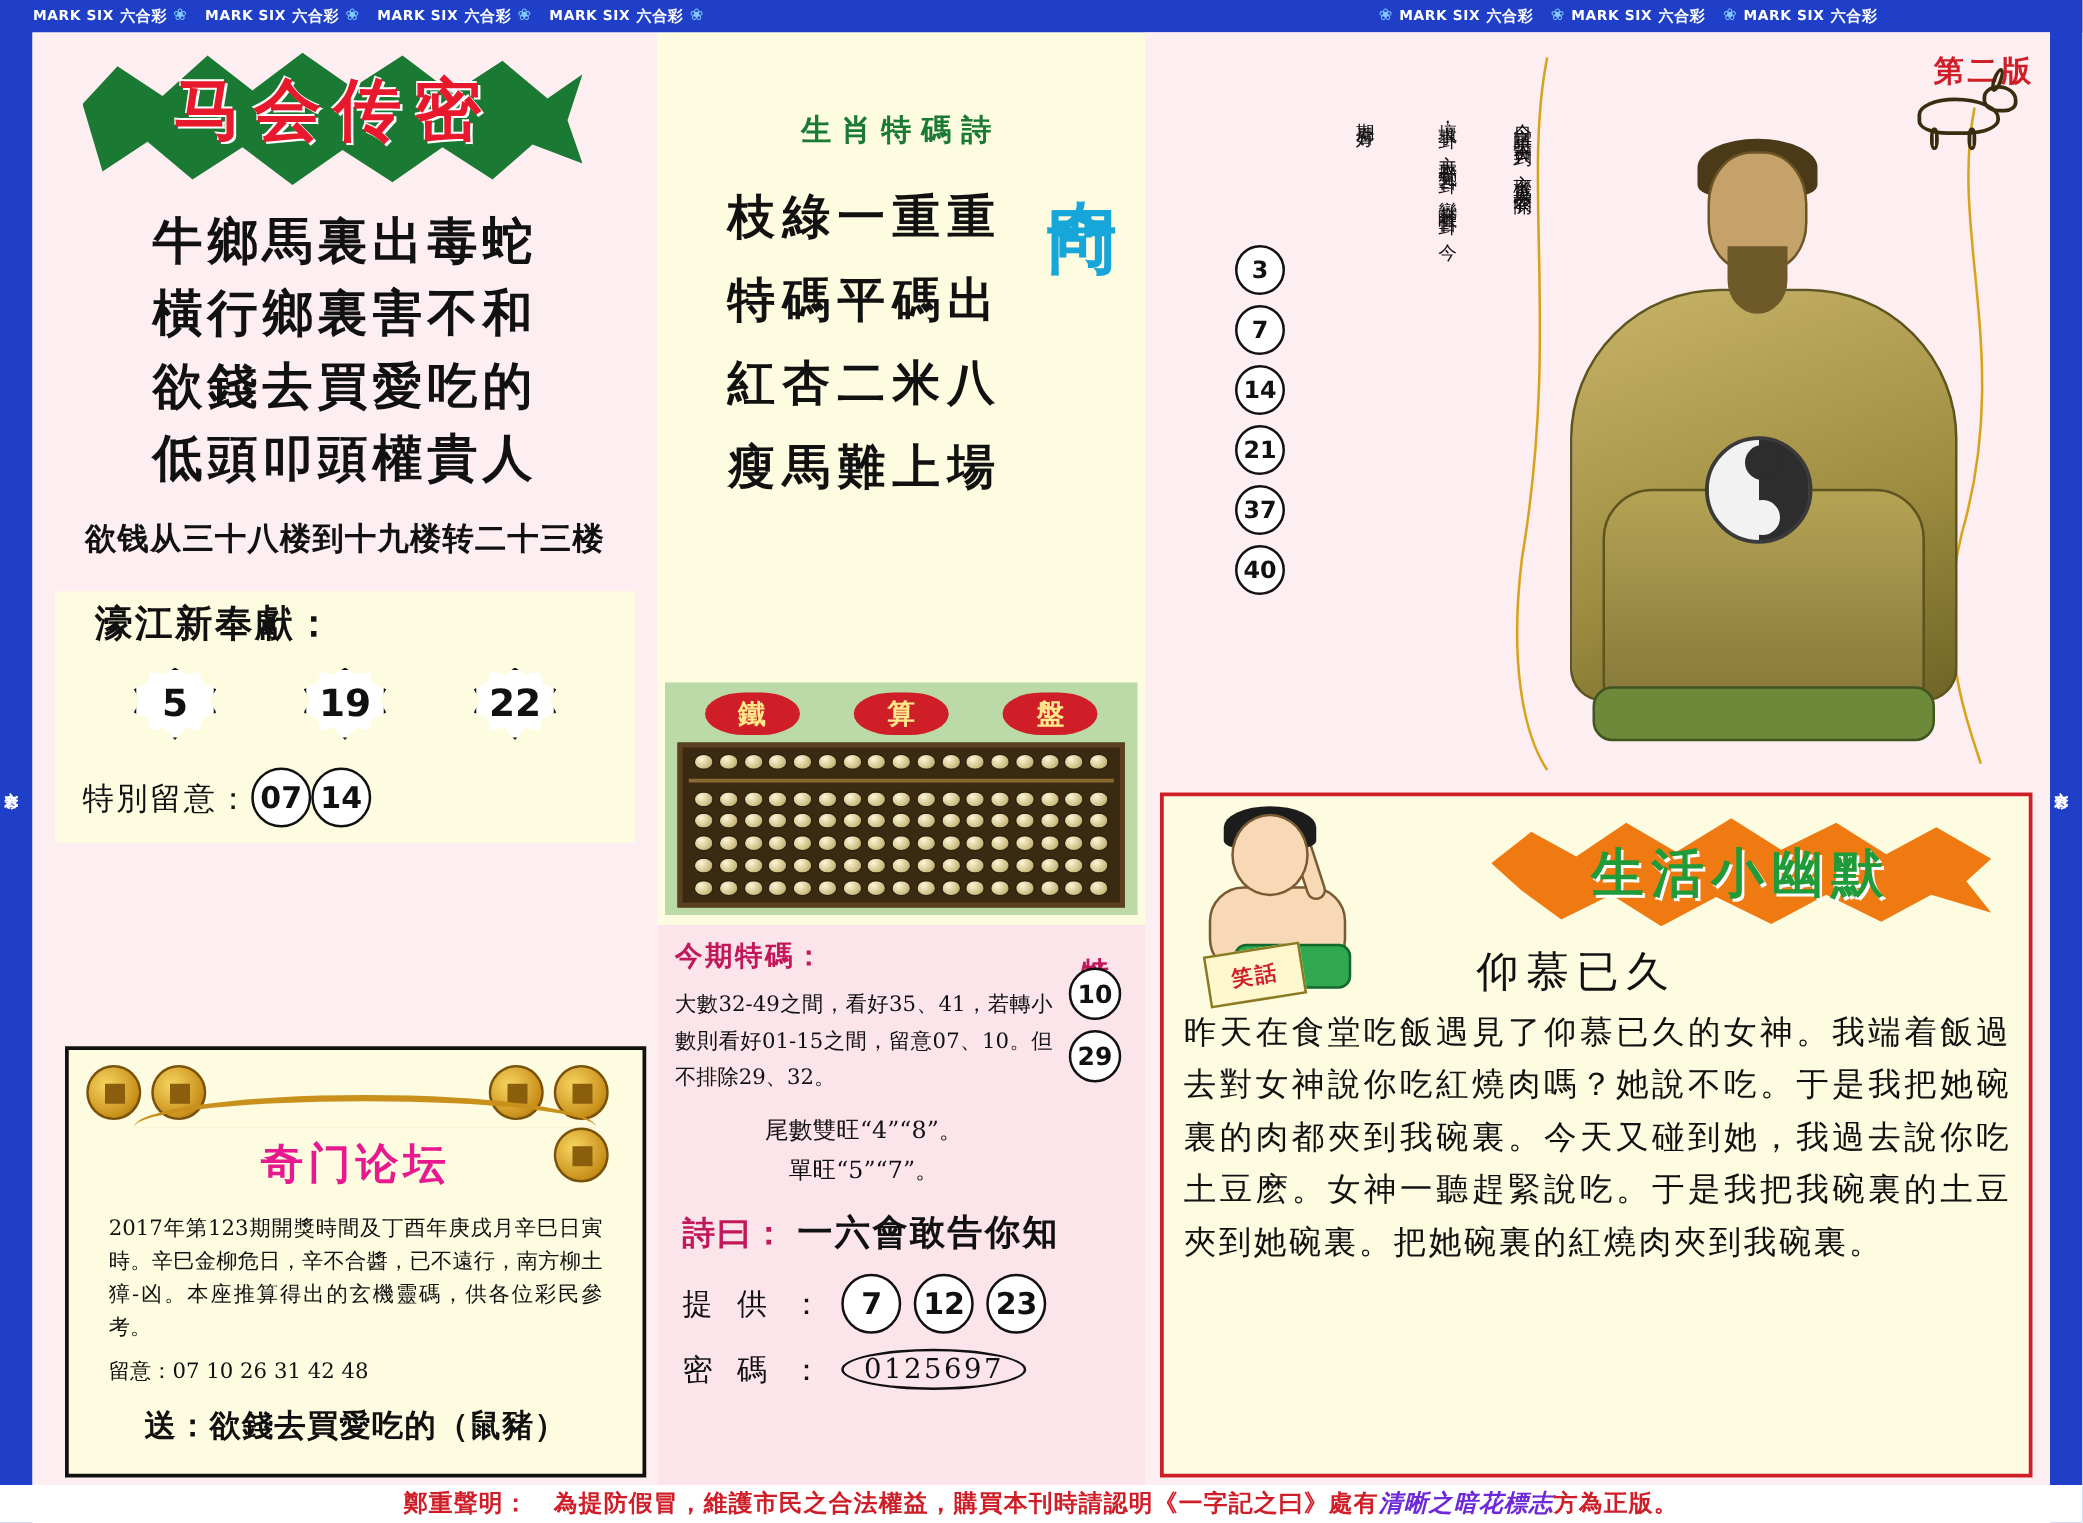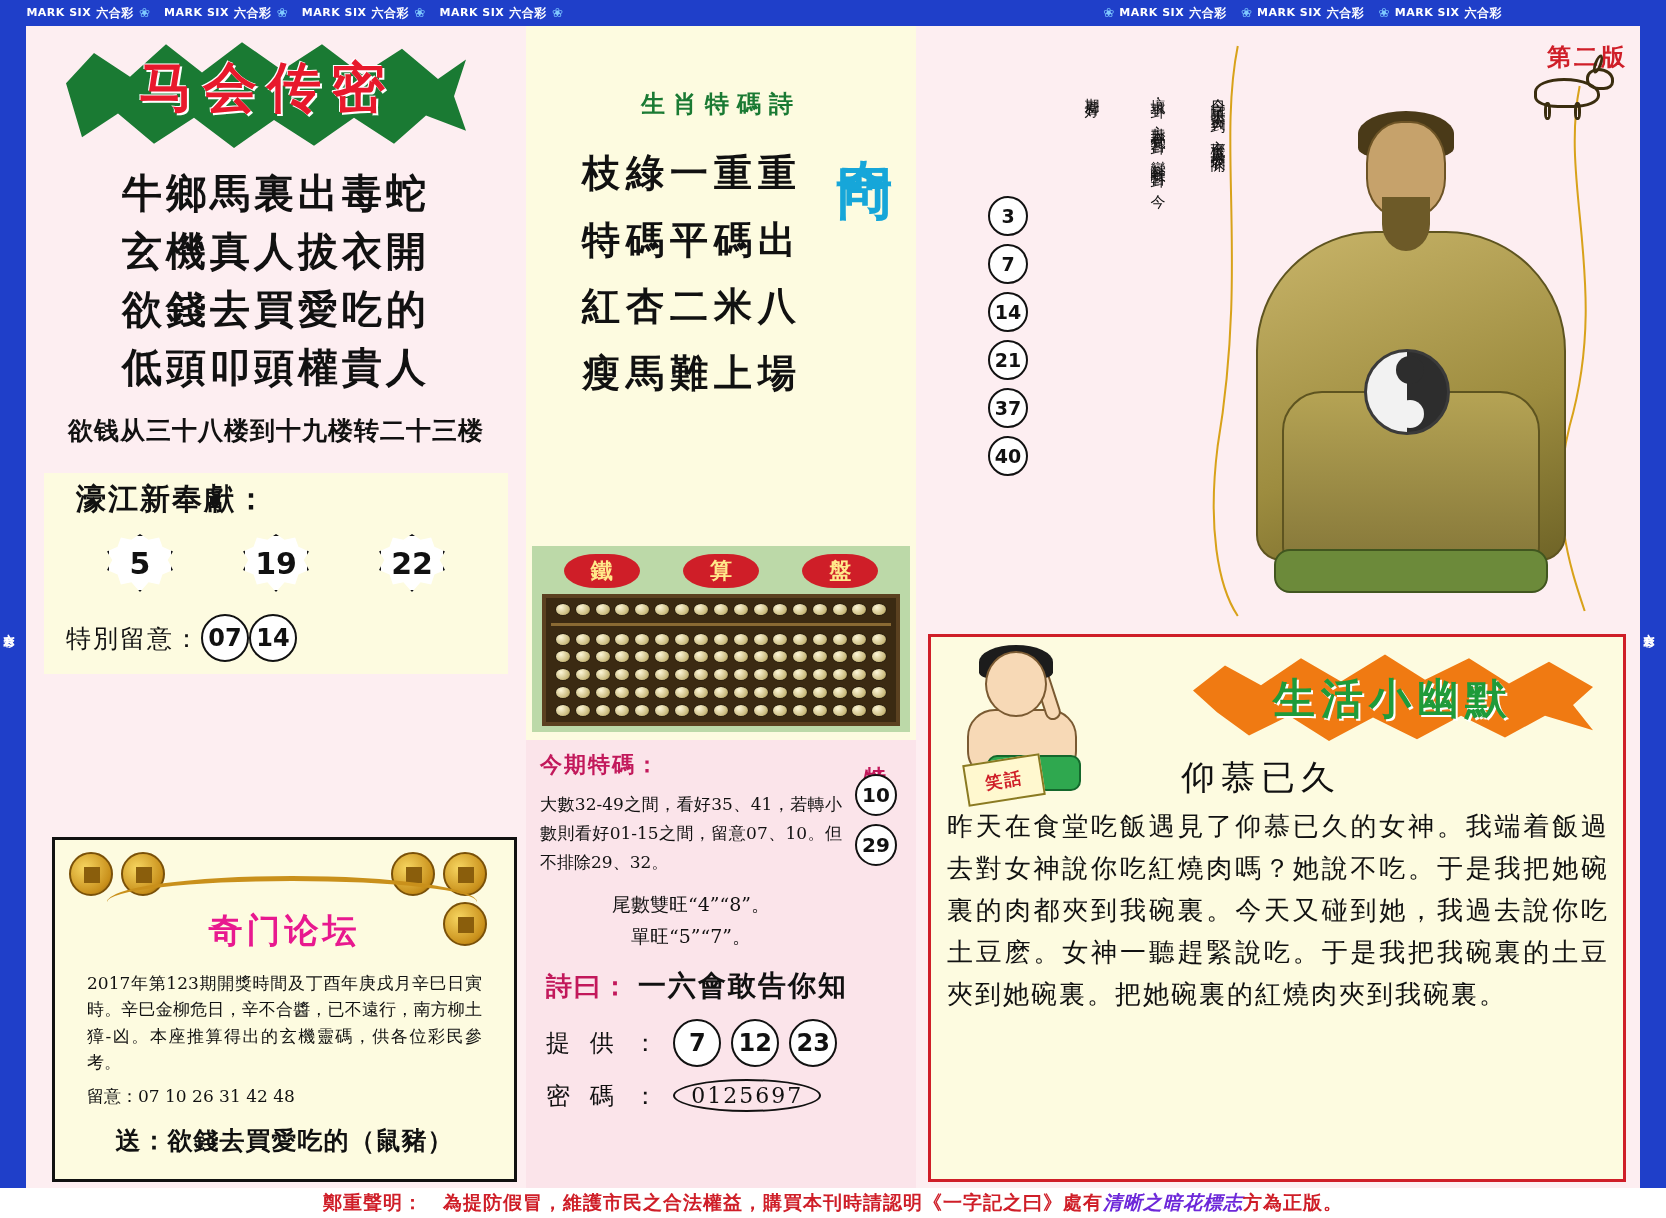--- a/index.html
+++ b/index.html
@@ -534,21 +534,21 @@
 
     <div class="col col-left">
 
       <div class="logo-wrap">
         <div class="logo-star"></div>
         <div class="logo-text">马会传密</div>
       </div>
 
       <div class="poem-lines">
         <div class="poem-line">牛鄉馬裏出毒蛇</div>
-        <div class="poem-line">玄機真人拔衣開</div>
+        <div class="poem-line">橫行鄉裏害不和</div>
         <div class="poem-line">欲錢去買愛吃的</div>
         <div class="poem-line">低頭叩頭權貴人</div>
       </div>
 
       <div class="poem-note">欲钱从三十八楼到十九楼转二十三楼</div>
 
       <div class="offer-box">
         <div class="offer-title">濠江新奉獻：</div>
         <div class="ball-row">
           <div class="star-ball">5</div>

